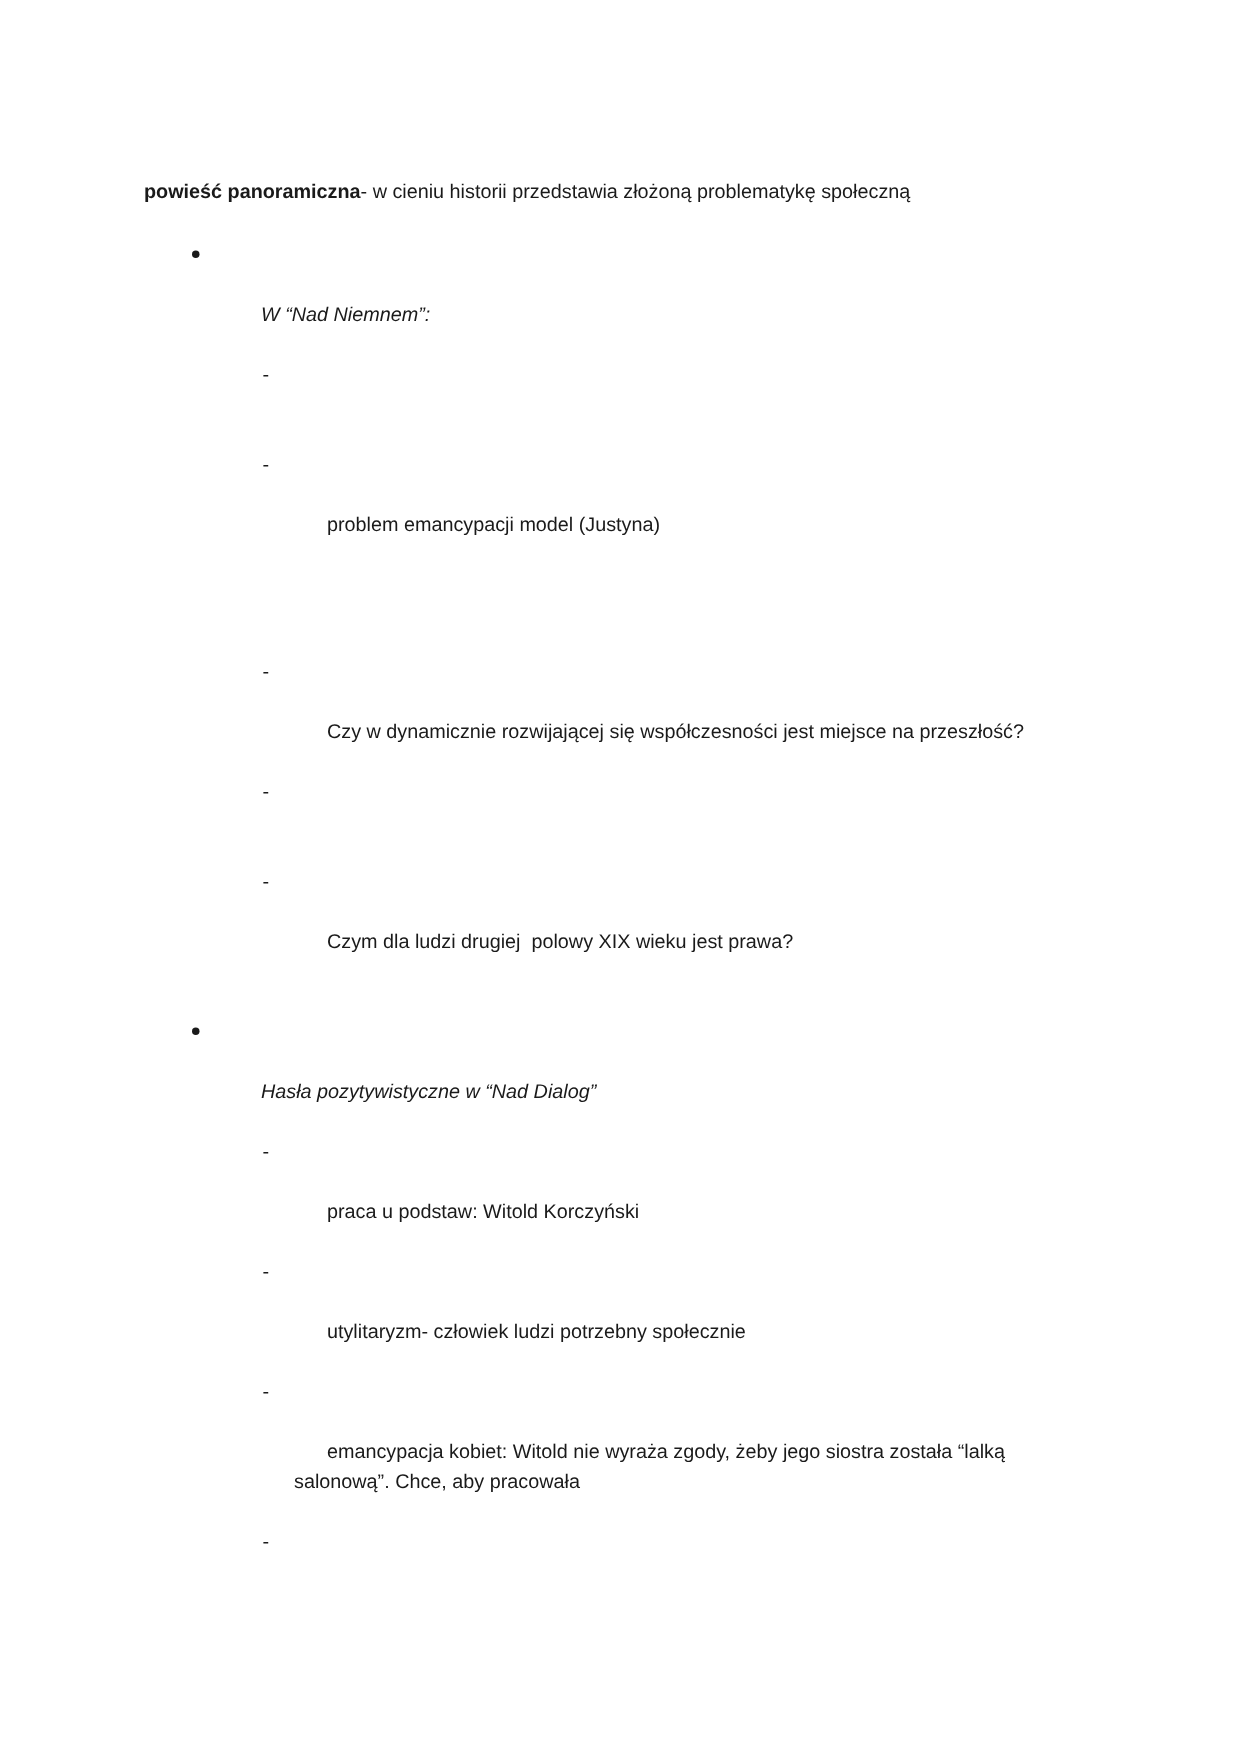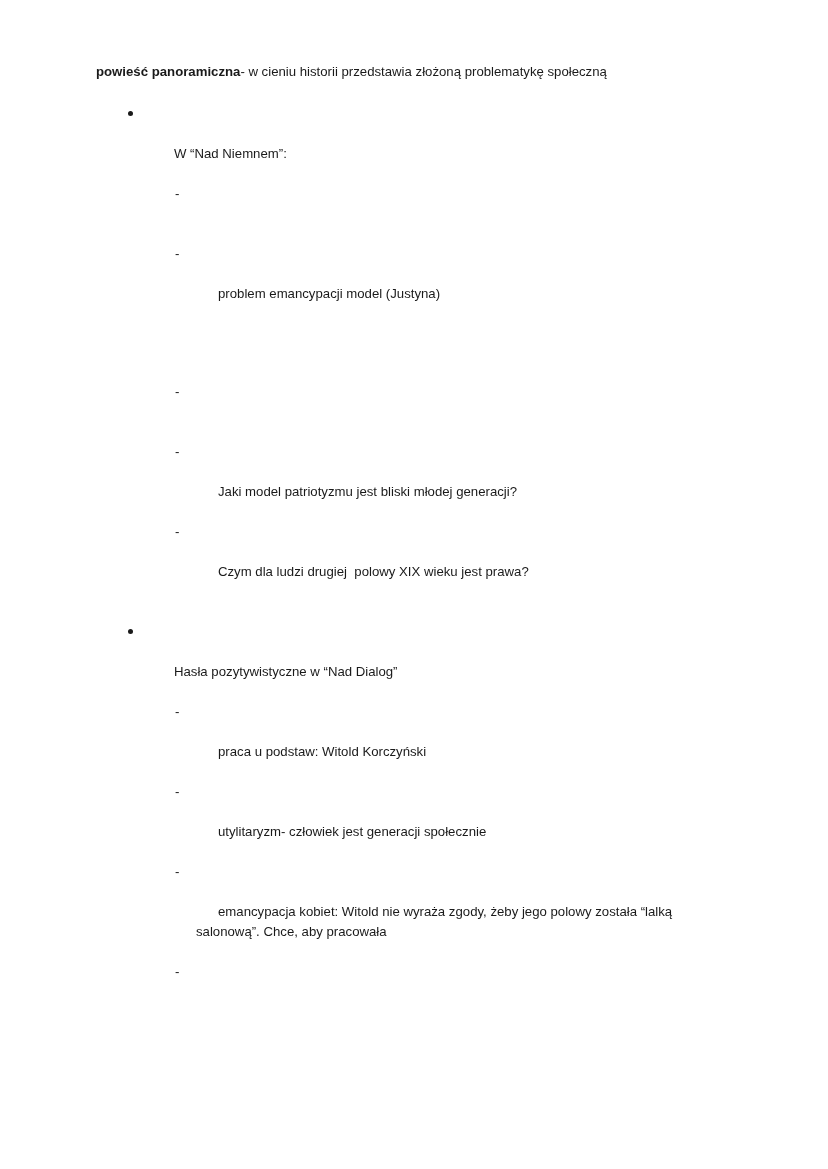--- a/index.html
+++ b/index.html
@@ -15,21 +15,21 @@
     color: #1a1a1a;
     -webkit-font-smoothing: antialiased;
     overflow: hidden;
   }
 
   .page {
     position: relative;
     width: 828px;
     height: 1169px;
     box-sizing: border-box;
-    padding: 62px 136px 0 96px;
+    padding: 118px 136px 0 96px;
     background: #ffffff;
   }
 
   .doc-body {
     font-size: 13.2px;
     line-height: 20px;
   }
 
   
   .line {
@@ -45,20 +45,21 @@
     margin: 0 0 2px 0;
     line-height: 20px;
   }
   .lead b { font-weight: bold; }
 
   
   .l1 {
     position: relative;
     padding-left: 56px;
     line-height: 20px;
+    font-style: italic;
   }
   .l1 > .marker {
     position: absolute;
     left: 32px;
     top: 0;
     width: 14px;
     text-align: left;
     line-height: 20px;
   }
   .l1 > .marker .dot {
@@ -107,47 +108,47 @@
     </div>
     <div class="line l2">
       <span class="marker">-</span>
       <span>problem emancypacji model (Justyna)</span>
     </div>
 
     <div class="spacer-lg"></div>
 
     <div class="line l2">
       <span class="marker">-</span>
+      <span>Czy w dynamicznie rozwijającej się współczesności jest miejsce na przeszłość?</span>
     </div>
     <div class="line l2">
       <span class="marker">-</span>
-      <span>Jaki model patriotyzmu jest bliski młodej generacji?</span>
     </div>
     <div class="line l2">
       <span class="marker">-</span>
       <span>Czym dla ludzi drugiej  polowy XIX wieku jest prawa?</span>
     </div>
 
     <div class="spacer-md"></div>
 
     <div class="line l1">
       <span class="marker"><span class="dot"></span></span>
       <span>Hasła pozytywistyczne w “Nad Dialog”</span>
     </div>
     <div class="line l2">
       <span class="marker">-</span>
       <span>praca u podstaw: Witold Korczyński</span>
     </div>
     <div class="line l2">
       <span class="marker">-</span>
-      <span>utylitaryzm- człowiek jest generacji społecznie</span>
+      <span>utylitaryzm- człowiek ludzi potrzebny społecznie</span>
     </div>
     <div class="line l2">
       <span class="marker">-</span>
-      <span>emancypacja kobiet: Witold nie wyraża zgody, żeby jego polowy została “lalką salonową”. Chce, aby pracowała</span>
+      <span>emancypacja kobiet: Witold nie wyraża zgody, żeby jego siostra została “lalką salonową”. Chce, aby pracowała</span>
     </div>
     <div class="line l2">
       <span class="marker">-</span>
       
     </div>
 
   </div>
 </div>
 
 </body></html>

